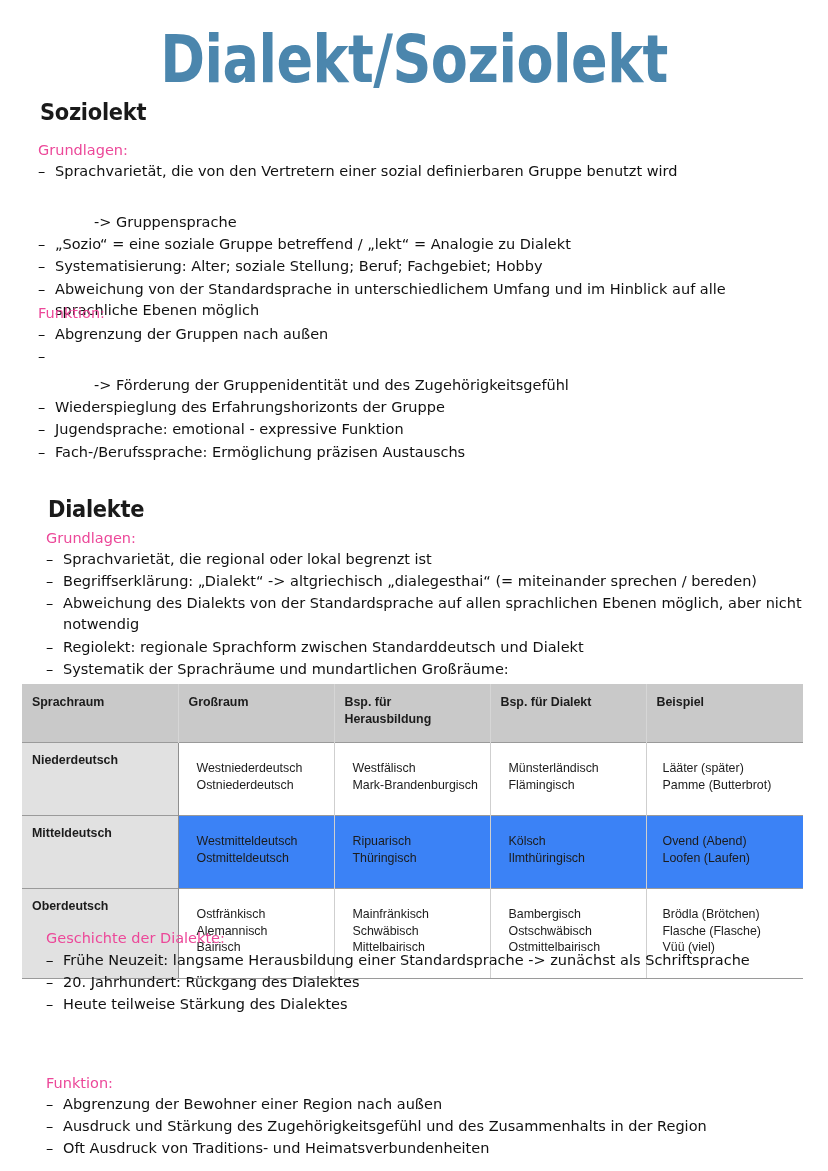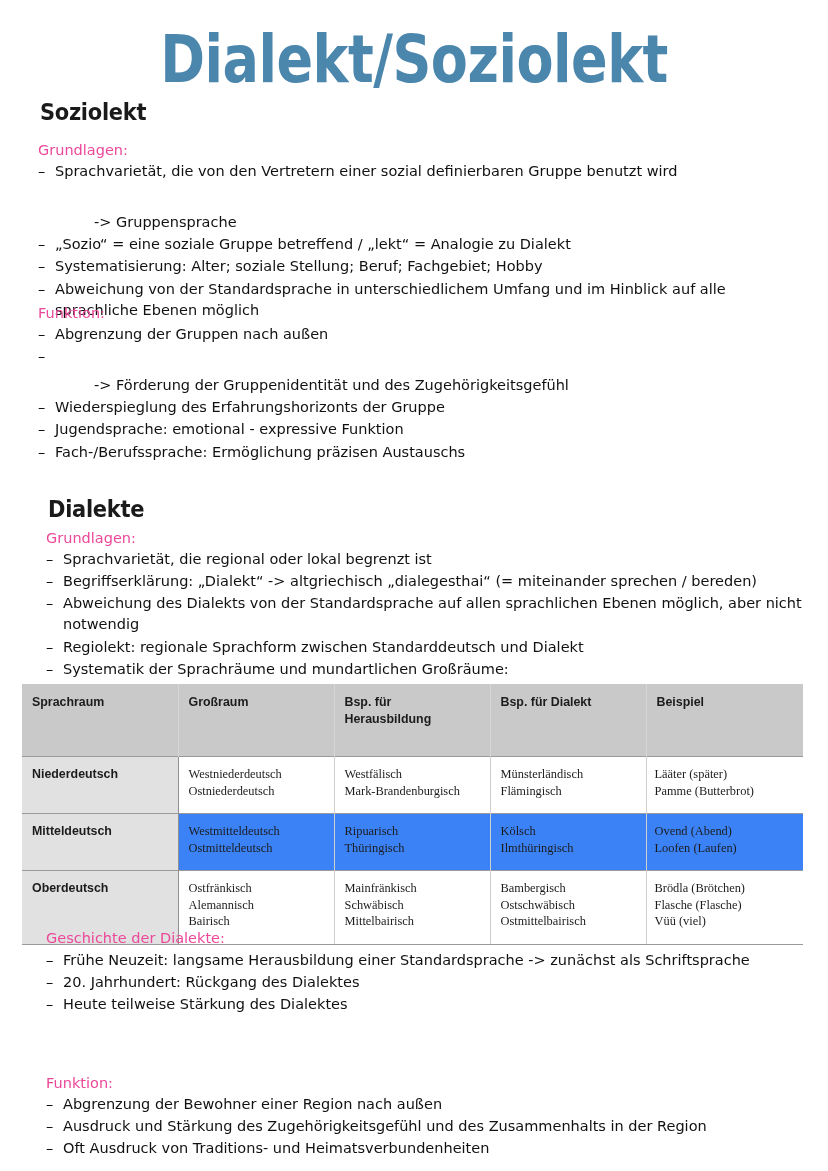--- a/index.html
+++ b/index.html
@@ -109,21 +109,21 @@
     vertical-align: top;
     text-align: left;
     padding: 9px 10px 14px 10px;
     line-height: 1.33;
   }
   table.dialekt-table thead th {
     background: #c9c9c9;
     font-weight: 700;
     height: 42px;
     padding-top: 10px;
-    padding-bottom: 20px;
+    padding-bottom: 6px;
     border-right: 1px solid #d6d6d6;
   }
   table.dialekt-table thead th:last-child { border-right: none; }
 
   table.dialekt-table tbody td {
     border-top: 1px solid #9a9a9a;
     border-right: 1px solid #cfcfcf;
     background: #ffffff;
   }
   table.dialekt-table tbody td:last-child { border-right: none; padding-left: 8px; }
@@ -131,21 +131,21 @@
 
   table.dialekt-table tbody tr.alt td { background: #3b82f6; }
 
   
   table.dialekt-table tbody td.rowhead {
     background: #e1e1e1 !important;
     font-weight: 700;
     border-right: 1px solid #8f8f8f;
   }
 
-  .cell-lines { margin: 0; font-family: Liberation Serif, serif; }
+  .cell-lines { margin: 8px; }
   .cell-lines div { white-space: nowrap; }
 
   
   col.c1 { width: 156px; }
   col.c2 { width: 156px; }
   col.c3 { width: 156px; }
   col.c4 { width: 156px; }
   col.c5 { width: 157px; }
 </style>
 </head>

